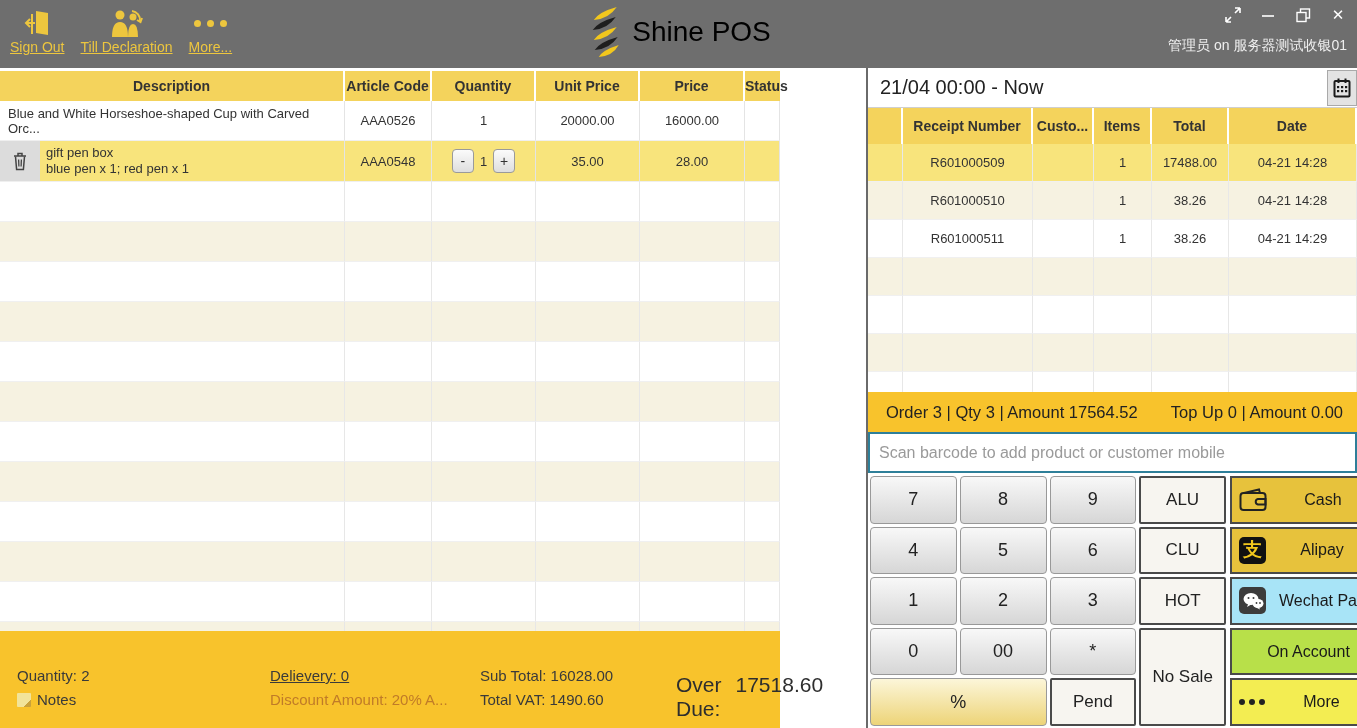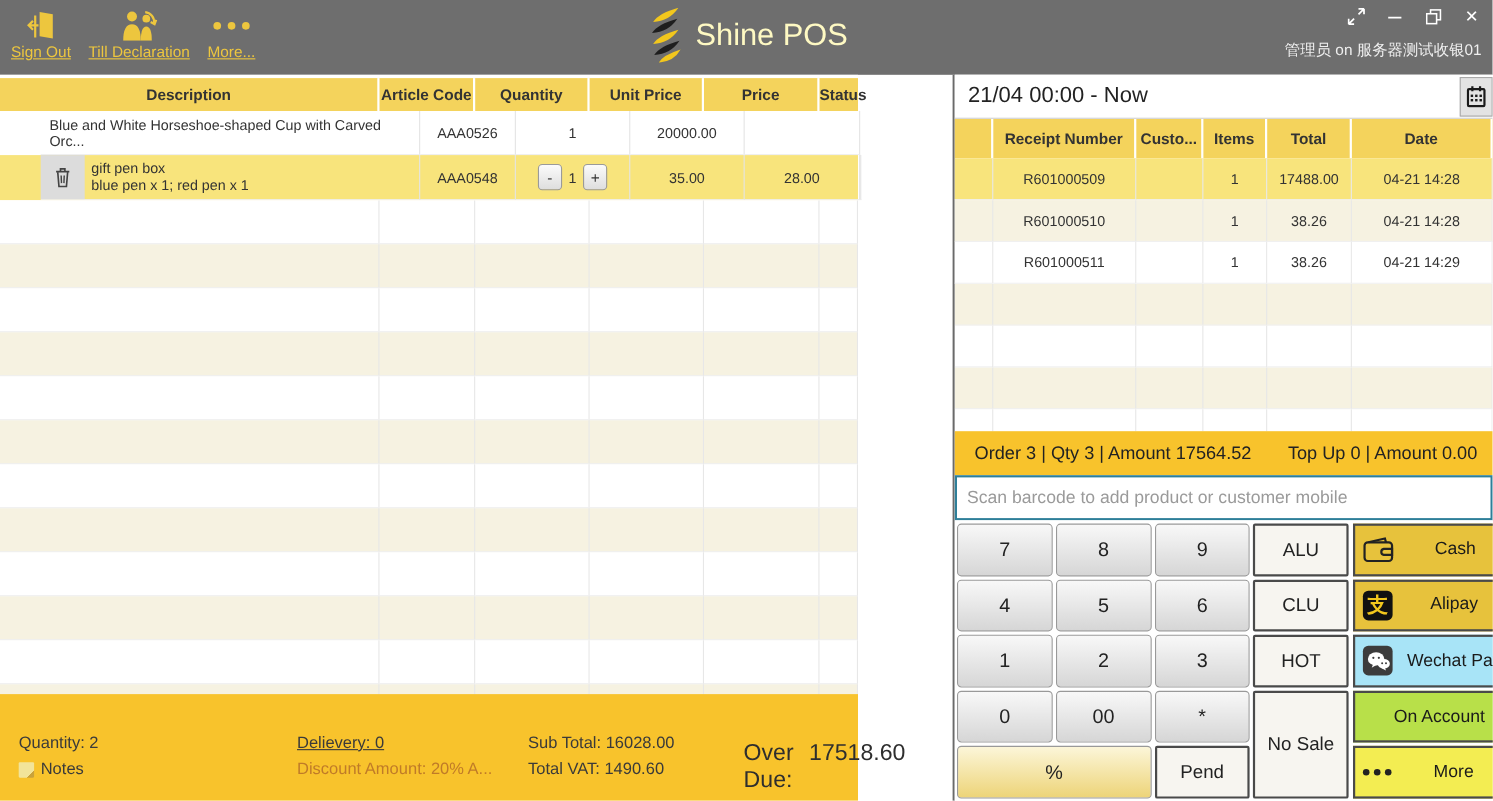--- a/index.html
+++ b/index.html
@@ -7,33 +7,33 @@
   body { font-family:"Liberation Sans", sans-serif; background:#fff; position:relative; color:#333; }
 
   
   .titlebar { position:absolute; top:0; left:0; width:1357px; height:68px; background:#6E6E6E; }
   .tb-buttons { position:absolute; left:10px; top:7px; display:flex; gap:16px; }
   .tb-btn { display:flex; flex-direction:column; align-items:center; color:#EDC63E; font-size:14px; cursor:pointer;text-decoration:underline; }
   .tb-btn .ic { height:32px; display:flex; align-items:center; justify-content:center; }
   .dots { display:flex; gap:6px; align-items:center; }
   .dots i { width:7px; height:7px; border-radius:50%; background:#EDC63E; }
   .logo-wrap { position:absolute; left:50%; transform:translateX(-50%); top:7px; display:flex; align-items:center; gap:12px; }
-  .app-title { color:#fef9c3; font-size:28px; }
+  .app-title { color:#000000; font-size:28px; }
   .win-controls { position:absolute; right:10px; top:4px; display:flex; gap:17px; align-items:center; height:22px; }
   .win-btn { display:flex; align-items:center; justify-content:center; width:18px; height:18px; cursor:pointer; color:#fff; font-size:15px; }
   .user-info { position:absolute; right:10px; top:37px; color:#EFEFEF; font-size:14px; }
 
   
   .left-panel { position:absolute; top:68px; left:0; width:780px; height:660px; background:#fff; display:flex; flex-direction:column; padding-top:3px;justify-content:flex-end; }
   .divider { position:absolute; top:68px; left:866px; width:2px; height:660px; background:#6A6A6A; }
 
   .cart-grid { display:grid; grid-template-columns:345px 87px 104px 104px 105px 1fr; }
   .cart-header { height:30px; background:#F4D35C; font-weight:bold; font-size:14px; color:#333; }
   .cart-header > div { display:flex; align-items:center; justify-content:center; border-right:2px solid #FFF; }
-  .cart-row { font-size:13px;padding-left:37px; }
+  .cart-row { font-size:13px; }
   .cart-row > div { display:flex; align-items:center; justify-content:center; border-right:1px solid #E4E4E4; border-bottom:1px solid #EFEFEF; }
   .cart-row .desc-cell { justify-content:flex-start; padding-left:8px; text-align:left; }
   .row-white { background:#FFFFFF; }
   .row-sel { background:#F8E47C; }
   .row1 { height:40px; }
   .row2 { height:41px; }
   .row2 .desc-cell { padding-left:0; }
   .trash-box { width:40px; height:100%; background:#DCDCDC; display:flex; align-items:center; justify-content:center; cursor:pointer; flex:none; }
   .desc-two-line { padding-left:6px; line-height:1.25; }
   .stepper { display:flex; align-items:center; gap:6px; }
@@ -178,20 +178,21 @@
     <div>Unit Price</div>
     <div>Price</div>
     <div>Status</div>
   </div>
 
   <div class="cart-grid cart-row row1 row-white">
     <div class="desc-cell">Blue and White Horseshoe-shaped Cup with Carved Orc...</div>
     <div>AAA0526</div>
     <div>1</div>
     <div>20000.00</div>
+    <div>16000.00</div>
     <div></div>
   </div>
 
   <div class="cart-grid cart-row row2 row-sel">
     <div class="desc-cell">
       <span class="trash-box">
         <svg width="16" height="20" viewBox="0 0 16 20">
           <path d="M2 5 H14" stroke="#444" stroke-width="1.5" fill="none"></path>
           <path d="M6 5 V2.5 H10 V5" stroke="#444" stroke-width="1.5" fill="none"></path>
           <path d="M3.5 5.5 L4.6 18.5 H11.4 L12.5 5.5" stroke="#444" stroke-width="1.5" fill="none"></path>

